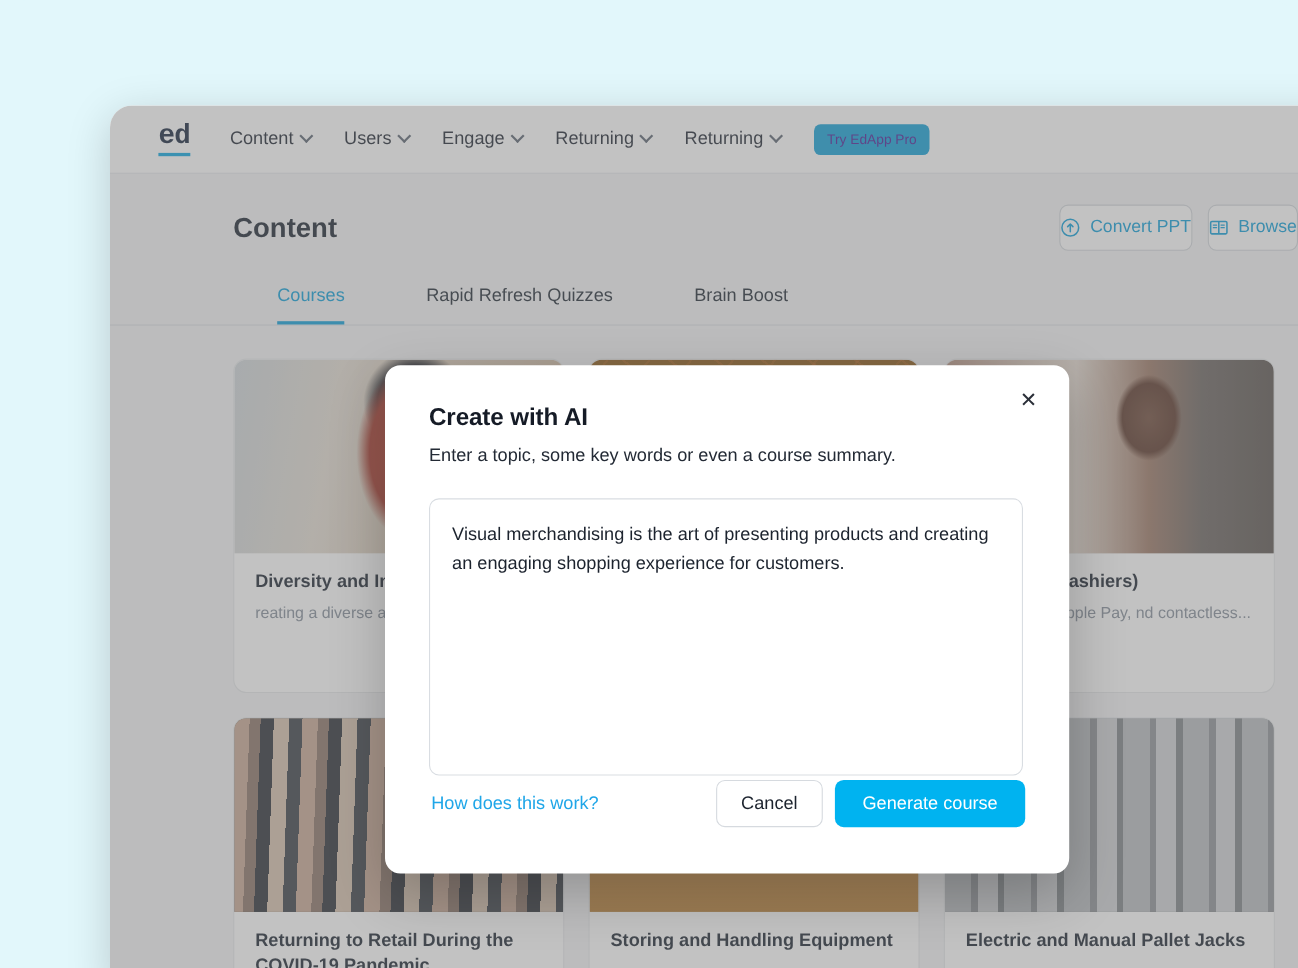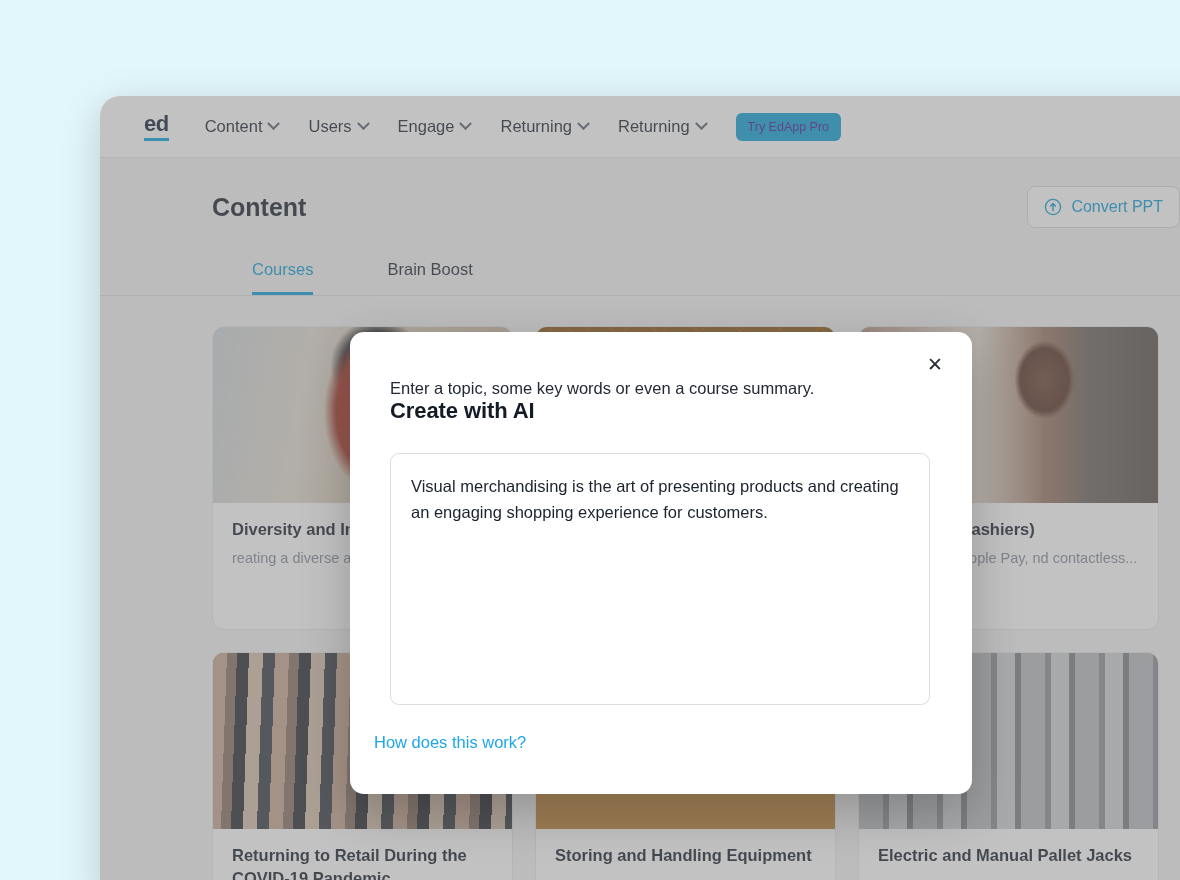--- a/index.html
+++ b/index.html
@@ -48,23 +48,23 @@
     height: 62px;
     background: #ffffff;
     display: flex;
     align-items: center;
     padding-left: 44px;
     gap: 0;
     border-bottom: 1px solid #e5e7eb;
     z-index: 5;
   }
   .logo {
-    font-family: Liberation Sans, sans-serif;
+    font-family: Liberation Mono, monospace;
     font-weight: bold;
-    font-size: 22px;
+    font-size: 25px;
     color: #15233b;
     letter-spacing: -0.5px;
     line-height: 1;
     padding-bottom: 3px;
     border-bottom: 3.5px solid #0aa6e0;
     margin-right: 36px;
   }
   .nav-item {
     display: flex;
     align-items: center;
@@ -112,21 +112,21 @@
     display: flex;
     gap: 14px;
   }
   .head-btn {
     display: flex;
     align-items: center;
     gap: 9px;
     border: 1px solid #d3d7dc;
     background: #fff;
     border-radius: 8px;
-    padding: 11px 16px;
+    padding: 11px 0;
     color: #0e9fd9;
     font-size: 16px;
     white-space: nowrap;
     cursor: pointer;
   }
 
   
   #tabs {
     display: flex;
     gap: 0;
@@ -267,21 +267,21 @@
     font-family: "Liberation Sans", sans-serif;
     font-size: 16.5px;
     line-height: 1.55;
     color: #1c232e;
     resize: none;
     outline: none;
     background: #fff;
   }
   #modal-foot {
     position: absolute;
-    left: 24px;
+    left: 42px;
     right: 40px;
     bottom: 42px;
     display: flex;
     align-items: center;
   }
   #how-link {
     font-size: 16.5px;
     color: #1fa6e8;
     cursor: pointer;
   }
@@ -356,25 +356,36 @@
           <div class="head-btn">
             <span>
               <svg class="icon-svg" width="18" height="18" viewBox="0 0 18 18">
                 <circle cx="9" cy="9" r="7.6" fill="none" stroke="#0e9fd9" stroke-width="1.4"></circle>
                 <path d="M9 12.6V5.6M9 5.6L6.6 8M9 5.6L11.4 8" fill="none" stroke="#0e9fd9" stroke-width="1.4" stroke-linecap="round"></path>
               </svg>
             </span>
             <span>Convert PPT</span>
           </div>
 
+          <div class="head-btn">
+            <span>
+              <svg class="icon-svg" width="18" height="18" viewBox="0 0 18 18">
+                <rect x="1.6" y="3.4" width="14.8" height="11.2" rx="1.2" fill="none" stroke="#0e9fd9" stroke-width="1.4"></rect>
+                <path d="M9 3.8v10.4" stroke="#0e9fd9" stroke-width="1.4"></path>
+                <path d="M4 6.6h3M4 9h3M11 6.6h3M11 9h3" stroke="#0e9fd9" stroke-width="1.1" stroke-linecap="round"></path>
+              </svg>
+            </span>
+            <span>Browse</span>
+          </div>
         </div>
       </div>
 
       <div id="tabs">
         <div class="tab active">Courses</div>
+        <div class="tab">Rapid Refresh Quizzes</div>
         <div class="tab">Brain Boost</div>
       </div>
 
       <div id="grid">
 
         <div class="card">
           <div class="card-img img-headphones"></div>
           <div class="card-body">
             <div class="card-title">Diversity and Inclusion in Retail</div>
             <div class="card-desc">reating a diverse a
@@ -425,25 +436,29 @@
 
       </div>
     </div>
 
     <div id="app-dim"></div>
   </div>
 
   <div id="modal">
     <div id="modal-close">✕</div>
 
+    <div id="modal-title">Create with AI</div>
     <div id="modal-sub">Enter a topic, some key words or even a course summary.</div>
-    <div id="modal-title">Create with AI</div>
 
     <textarea id="modal-textarea" placeholder="" style="">Visual merchandising is the art of presenting products and creating an engaging shopping experience for customers.</textarea>
 
     
 
     <div id="modal-foot">
       <div id="how-link">How does this work?</div>
+      <div id="foot-actions">
+        <button id="cancel-btn">Cancel</button>
+        <button id="generate-btn">Generate course</button>
+      </div>
     </div>
   </div>
 
 </div>
 
 </body></html>

